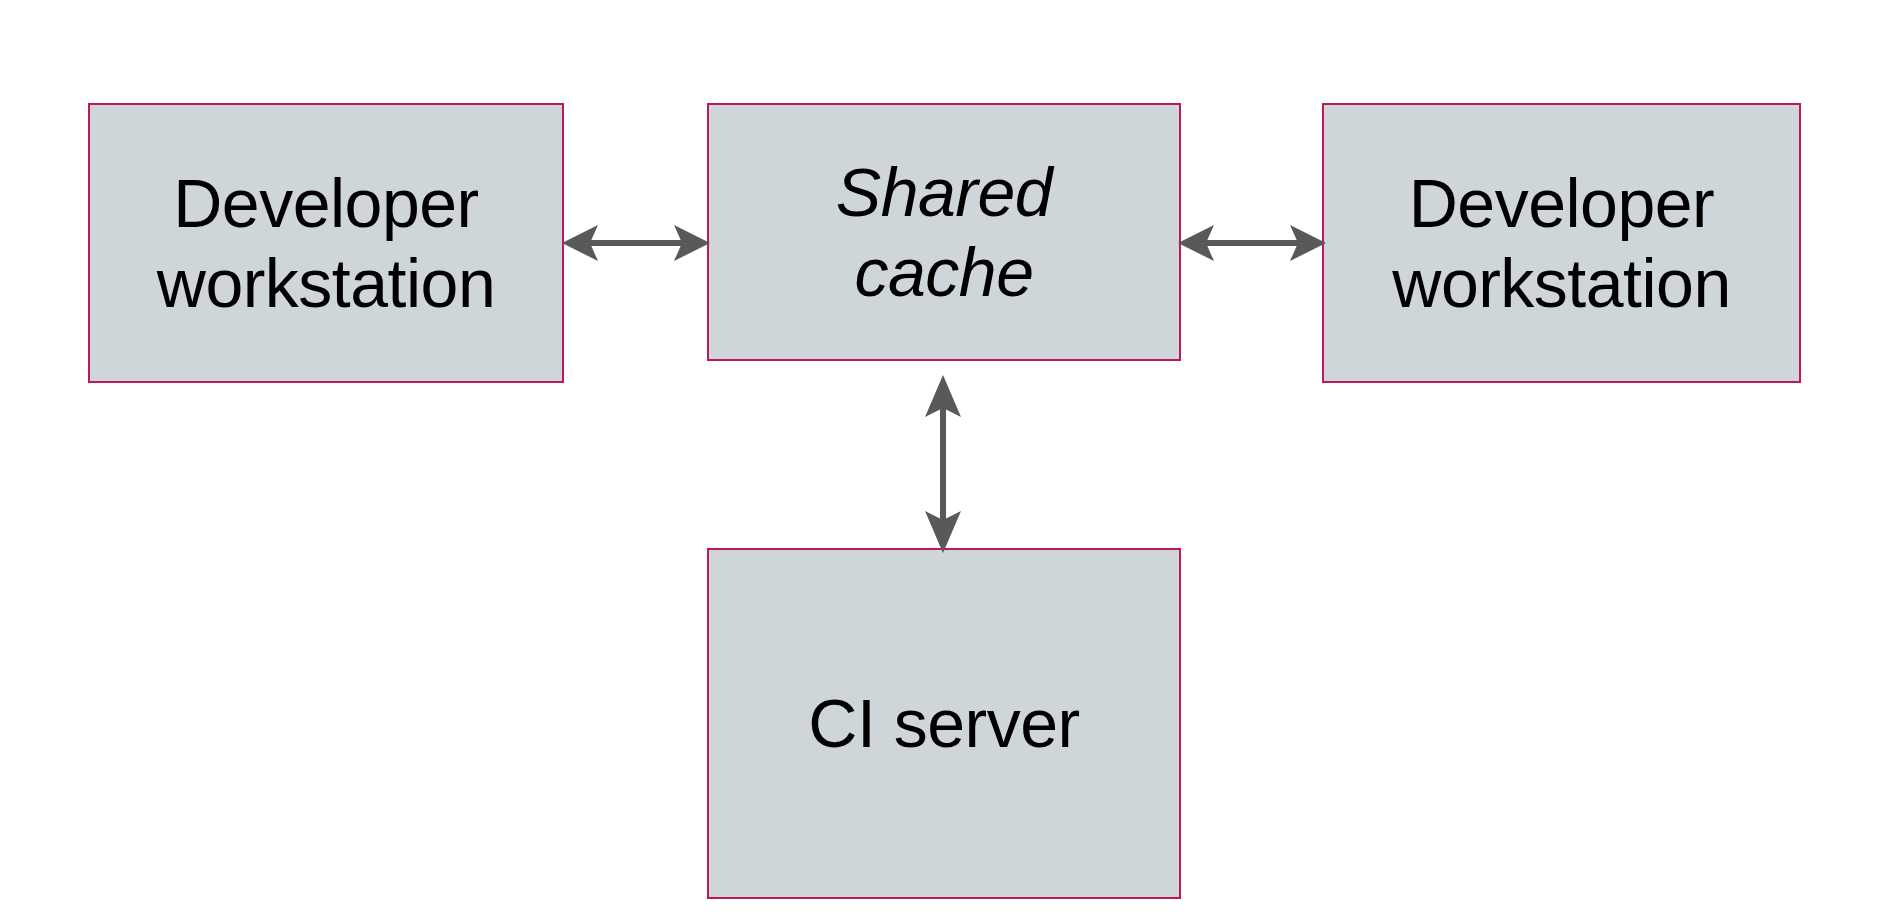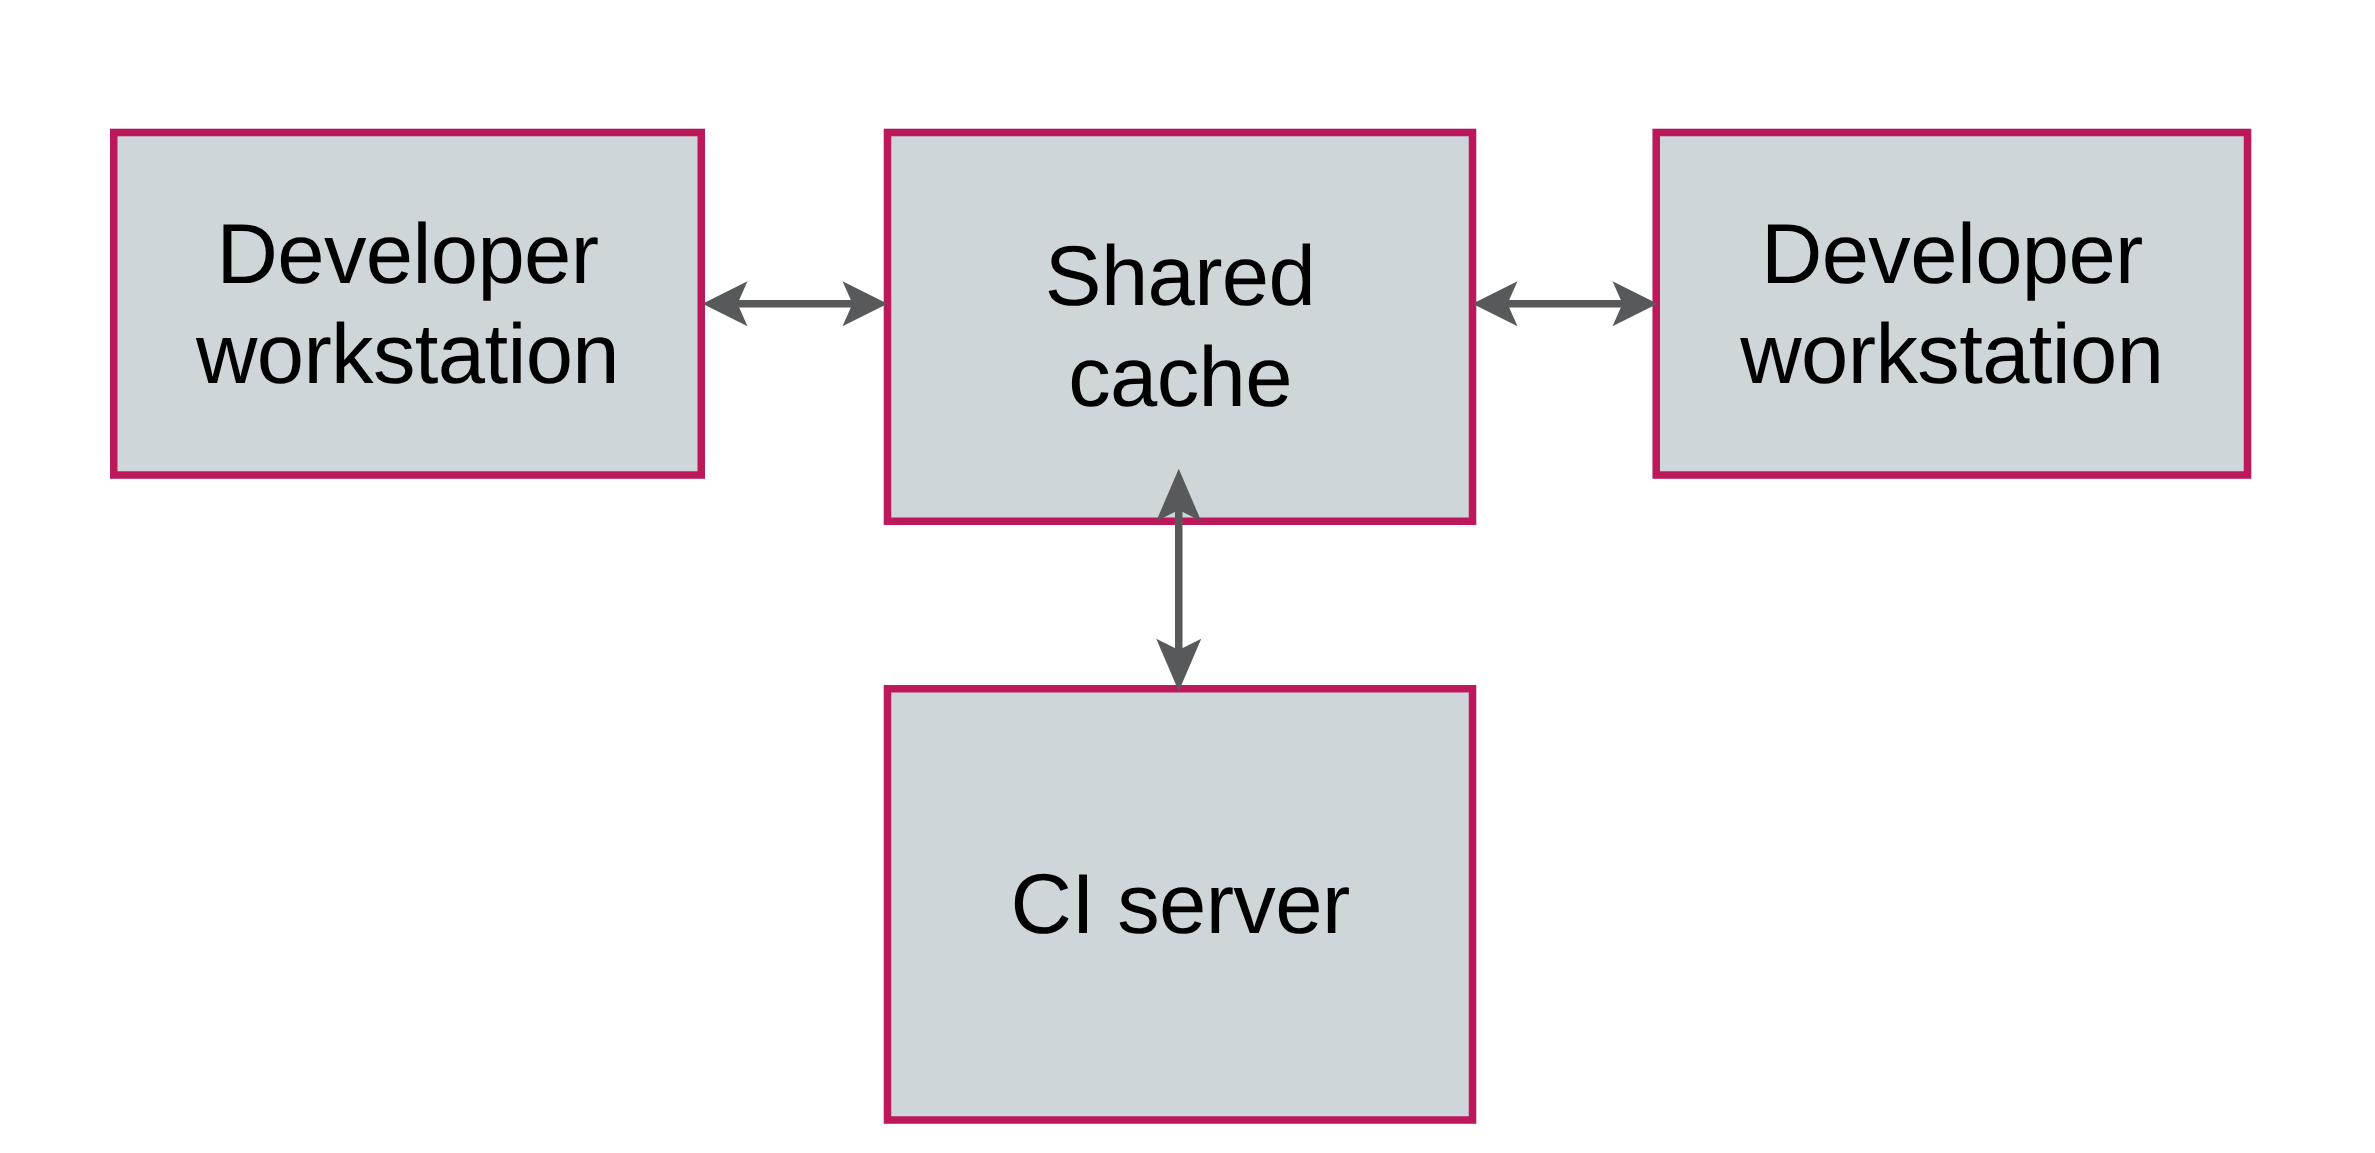--- a/index.html
+++ b/index.html
@@ -15,38 +15,38 @@
     position: relative;
     width: 1900px;
     height: 922px;
     background: #ffffff;
     overflow: hidden;
   }
   .node {
     position: absolute;
     box-sizing: border-box;
     background: #ced6d9;
-    border: 6px solid #be185d;
+    border: 2px solid #be185d;
     display: flex;
     align-items: center;
     justify-content: center;
     text-align: center;
   }
   .node-label {
     font-family: "Liberation Sans", sans-serif;
     font-size: 68px;
     line-height: 1.18;
     font-weight: 400;
     color: #000000;
     letter-spacing: -0.5px;
     white-space: pre-line;
     padding: 0 6px;
   }
   #node-dev-left  { left: 88px;   top: 103px; width: 476px; height: 280px; }
-  #node-cache     { left: 707px;  top: 103px; width: 474px; height: 317px; }
+  #node-cache     { left: 707px;  top: 103px; width: 474px; height: 258px; font-style: italic; }
   #node-dev-right { left: 1322px; top: 103px; width: 479px; height: 280px; }
   #node-ci        { left: 707px;  top: 548px; width: 474px; height: 351px; }
 
   .connector {
     position: absolute;
     overflow: visible;
   }
   #conn-left-cache  { left: 560px;  top: 213px; width: 152px; height: 60px; }
   #conn-cache-right { left: 1176px; top: 213px; width: 152px; height: 60px; }
   #conn-cache-ci    { left: 913px;  top: 373px; width: 60px;  height: 182px; }

